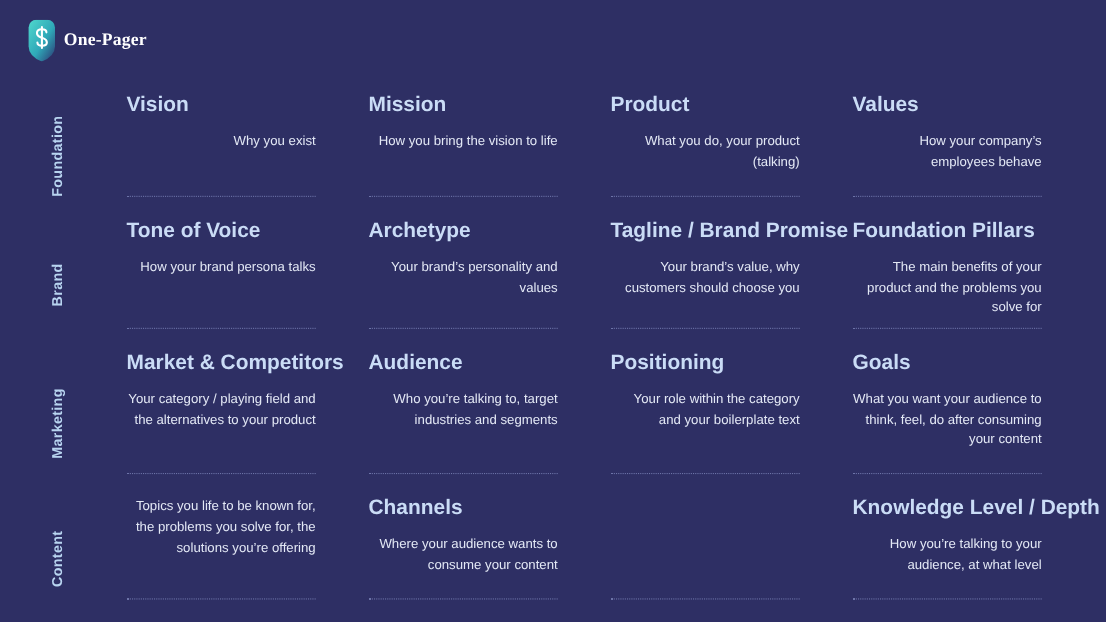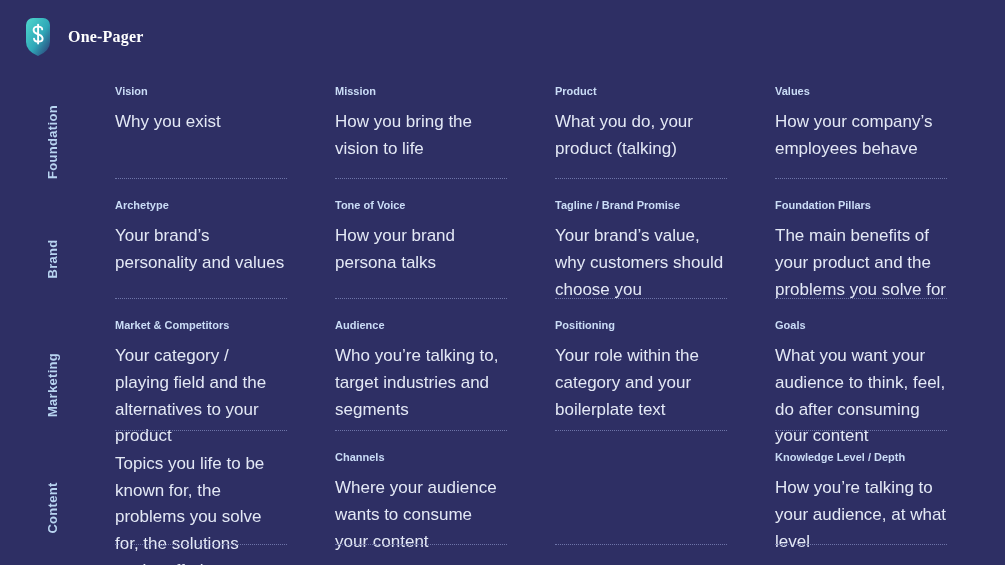--- a/index.html
+++ b/index.html
@@ -15,21 +15,21 @@
     position: relative;
   }
 
   
   .header {
     position: absolute;
     left: 22px;
     top: 18px;
     display: flex;
     align-items: center;
-    gap: 14px;
+    gap: 4px;
     justify-content: space-between;
   }
   .logo-mark {
     width: 32px;
     height: 38px;
     display: block;
   }
   .app-title {
     font-family: "Liberation Serif", serif;
     font-size: 16px;
@@ -84,32 +84,33 @@
     flex: 0 0 220px;
     position: relative;
     height: 100%;
     box-sizing: border-box;
     padding-right: 48px;
   }
   .card-inner {
     width: 172px;
   }
   .card-title {
-    font-size: 11px;
+    font-size: 19px;
     font-weight: bold;
     color: #cadcf6;
     margin: 0 0 11px 0;
     line-height: 1.2;
     white-space: nowrap;
   }
   .card-desc {
-    font-size: 17px;
+    font-size: 12px;
     color: #e3e8f5;
     line-height: 1.57;
     margin: 0;
+    text-align: right;
   }
   .card-rule {
     position: absolute;
     left: 0;
     width: 172px;
     border-top: 1px dotted #6d74a8;
     height: 0;
   }
   .band-r0 .card-rule { top: 93px; }
   .band-r1 .card-rule { top: 99px; }
@@ -173,34 +174,34 @@
     </div>
   </div>
 
   <div class="band band-r1">
     <div class="band-label-slot">
       <div class="band-label">Brand</div>
     </div>
     <div class="cards">
       <div class="card">
         <div class="card-inner">
+          <div class="card-title">Tone of Voice</div>
+          <div class="card-desc">How your brand persona talks</div>
+        </div>
+        <div class="card-rule"></div>
+      </div>
+      <div class="card">
+        <div class="card-inner">
           <div class="card-title">Archetype</div>
           <div class="card-desc">Your brand’s personality and values</div>
         </div>
         <div class="card-rule"></div>
       </div>
       <div class="card">
         <div class="card-inner">
-          <div class="card-title">Tone of Voice</div>
-          <div class="card-desc">How your brand persona talks</div>
-        </div>
-        <div class="card-rule"></div>
-      </div>
-      <div class="card">
-        <div class="card-inner">
           <div class="card-title">Tagline / Brand Promise</div>
           <div class="card-desc">Your brand’s value, why customers should choose you</div>
         </div>
         <div class="card-rule"></div>
       </div>
       <div class="card">
         <div class="card-inner">
           <div class="card-title">Foundation Pillars</div>
           <div class="card-desc">The main benefits of your product and the problems you solve for</div>
         </div>

